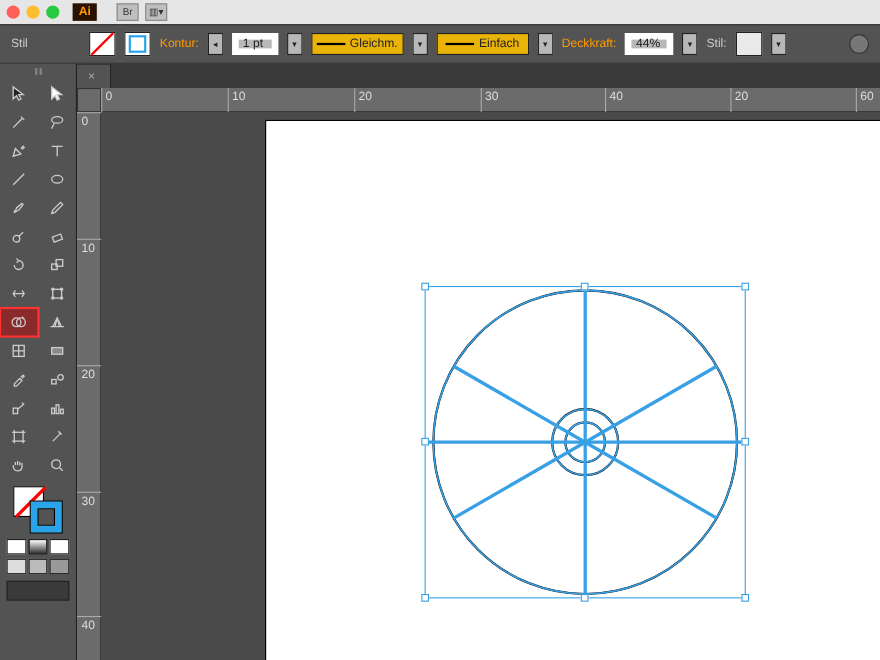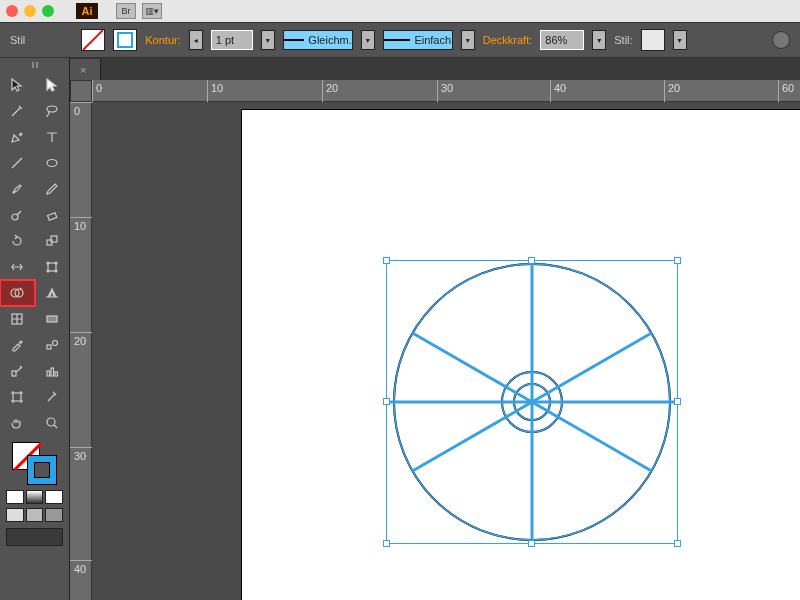--- a/index.html
+++ b/index.html
@@ -1,32 +1,32 @@
 <!DOCTYPE html>
 <html><head>
 <meta charset="utf-8">
 <style>
   * { margin:0; padding:0; box-sizing:border-box; font-family: Tahoma, Helvetica, sans-serif; font-size:11px; }
   body { background:#4a4a4a; width:800px; height:600px; overflow:hidden; position:relative; }
   
   .titlebar { height:22px; background:#e6e6e6; display:flex; align-items:center; padding:0 6px; gap:6px; }
   .tb-btn { width:12px; height:12px; border-radius:50%; }
-  .ai-logo { width:22px; height:16px; background:#2b1200; color:#ff9a00; font-weight:bold; display:flex; align-items:center; justify-content:center; margin-left:16px; font-size:11px; }
+  .ai-logo { width:22px; height:16px; background:#2b1200; color:#ff9a00; font-weight:bold; display:flex; align-items:center; justify-content:center; margin-left:6px; font-size:11px; }
   .tb-icons { display:flex; gap:6px; margin-left:12px; }
   .tb-box { width:20px; height:16px; background:#bfbfbf; border:1px solid #888; display:flex; align-items:center; justify-content:center; font-size:9px; color:#333; }
   
   .controlbar { height:36px; background:#535353; display:flex; align-items:center; padding:0 10px; gap:8px; border-top:1px solid #333; border-bottom:1px solid #333; }
   .cb-label { color:#ccc; }
   .cb-swatch { width:24px; height:22px; background:#fff; border:1px solid #222; position:relative; display:flex; align-items:center; justify-content:center; }
   .cb-swatch.no-fill::after { content:""; position:absolute; width:28px; height:2px; background:red; transform:rotate(-45deg); }
   .cb-swatch.blue-sq::after { content:""; width:12px; height:12px; border:2px solid #2aa3e8; display:block; }
   .cb-lbl-orange { color:#ff9a00; }
-  .cb-field { height:20px; background:#b8b8b8; border:1px solid #ffffff; display:flex; align-items:center; padding:0 4px; color:#222; }
+  .cb-field { height:20px; background:#b8b8b8; border:6px solid #ffffff; display:flex; align-items:center; padding:0 4px; color:#222; }
   .cb-dd { width:14px; height:20px; background:#b8b8b8; border:1px solid #222; display:flex; align-items:center; justify-content:center; color:#222; font-size:8px; }
-  .cb-line { width:70px; height:20px; background:#7dd3fc; border:1px solid #222; display:flex; align-items:center; justify-content:center; color:#222; font-size:9px; gap:4px;}
+  .cb-line { width:84px; height:20px; background:#eab308; border:1px solid #222; display:flex; align-items:center; justify-content:center; color:#222; font-size:9px; gap:4px;}
   .cb-line::before{content:""; display:block; width:26px; height:2px; background:#000;}
   .cb-globe { margin-left:auto; width:18px; height:18px; border-radius:50%; background:#777; border:1px solid #333; }
   
   .mainrow { display:flex; height:calc(600px - 58px); }
   
   .toolcol { width:70px; background:#535353; border-right:1px solid #222; padding-top:4px;}
   .toolcol .handle{ height:10px; display:flex; justify-content:center; gap:2px;}
   .toolcol .handle span{width:2px;height:6px;background:#888;display:block}
   .toolgrid { display:grid; grid-template-columns:1fr 1fr; }
   .tool { height:26px; border:1px solid transparent; display:flex; align-items:center; justify-content:center; color:#ccc; position:relative;}
@@ -83,21 +83,21 @@
   <div class="cb-dd">▾</div>
   <div class="cb-line">
       <span>Gleichm.</span>
     </div>
   <div class="cb-dd">▾</div>
   <div class="cb-line">
       <span>Einfach</span>
     </div>
   <div class="cb-dd">▾</div>
   <span class="cb-lbl-orange">Deckkraft:</span>
-  <div class="cb-field" style="width:44px">86%</div>
+  <div class="cb-field" style="width:44px">44%</div>
   <div class="cb-dd">▾</div>
   <span class="cb-label">Stil:</span>
   <div class="cb-swatch" style="background:#e9e9e9"></div>
   <div class="cb-dd">▾</div>
   <div class="cb-globe"></div>
 </div>
 
 <div class="mainrow">
 
   <div class="toolcol">

